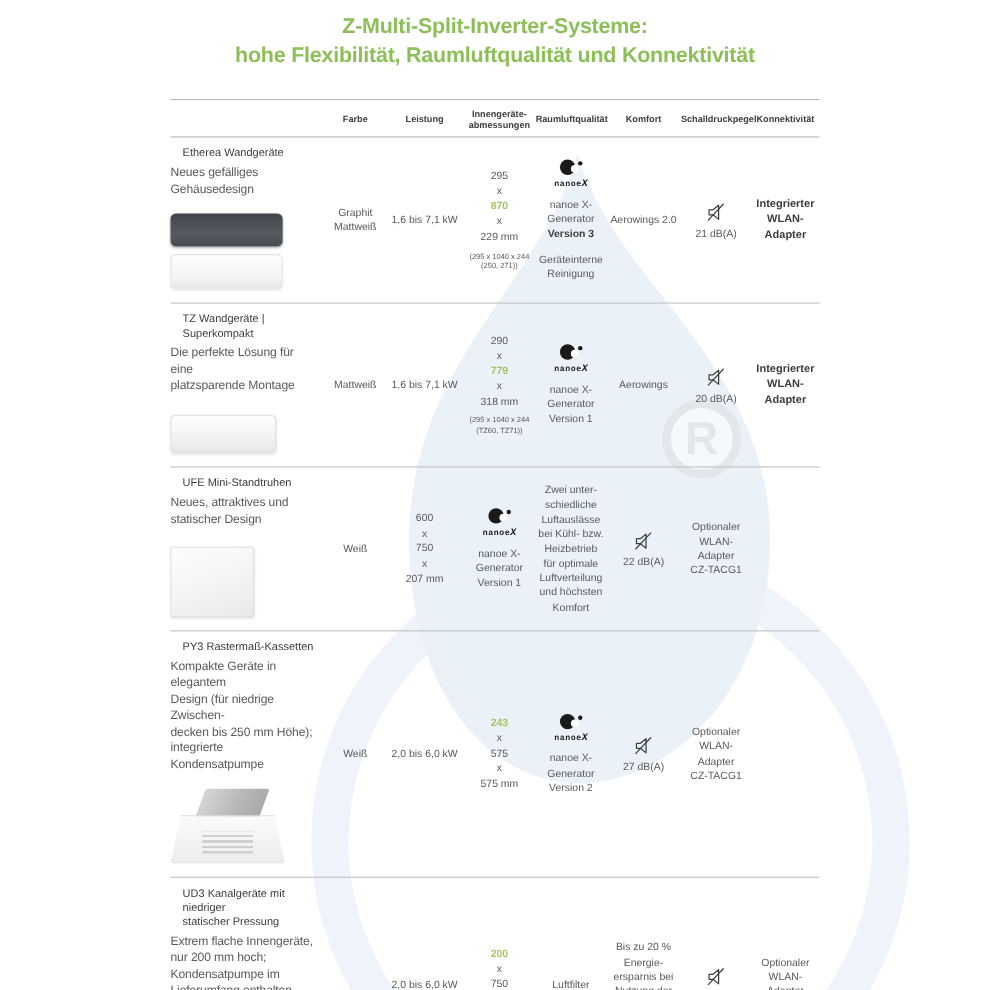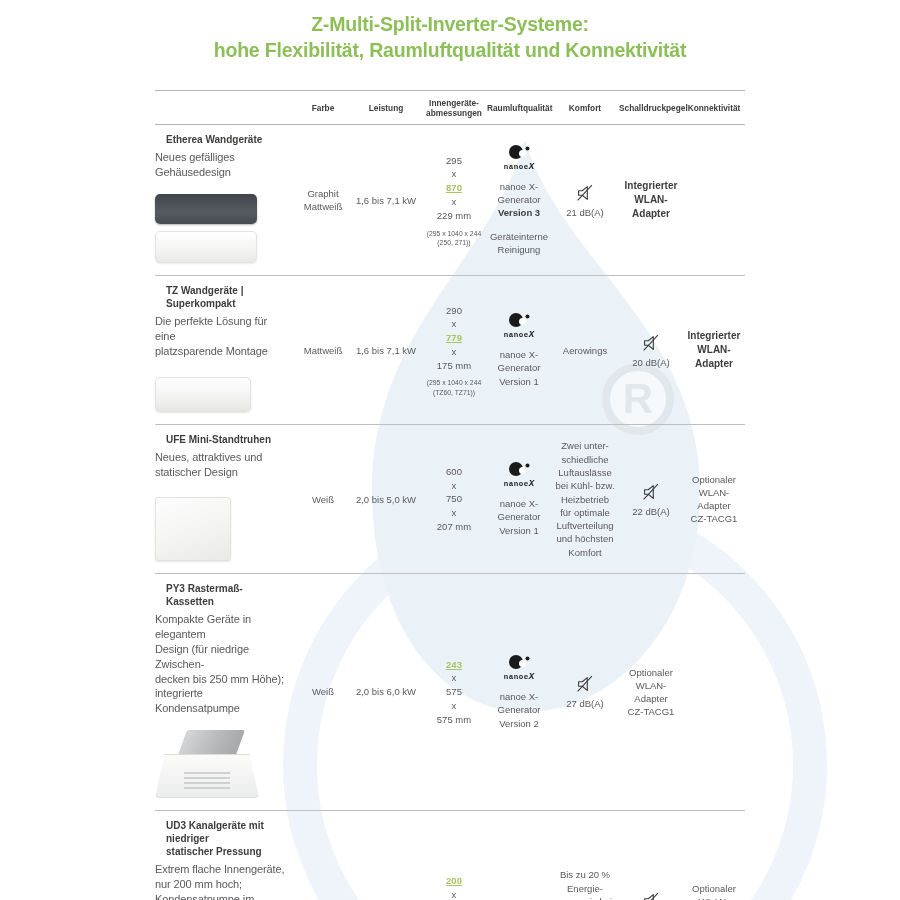--- a/index.html
+++ b/index.html
@@ -42,21 +42,21 @@
   .row:last-child{min-height:160px;}
   .cell{
     display:flex; flex-direction:column; justify-content:center; align-items:center;
     text-align:center; font-size:9.5px; line-height:1.4; white-space:pre-line;
     padding:4px 1px;
   }
   .c-product{
     align-items:flex-start; justify-content:flex-start; text-align:left;
     padding:8px 6px 10px 0;
   }
-  .pname{font-size:10px; font-weight:700; color:var(--heading); line-height:1.3; white-space:pre-line;padding-left:11px;}
+  .pname{font-size:10px; font-weight:400; color:var(--heading); line-height:1.3; white-space:pre-line;padding-left:11px;}
   .pdesc{font-size:11px; color:var(--text); line-height:1.35; margin-top:4px; white-space:pre-line; letter-spacing:-0.1px;}
   .pimg{margin-top:auto; margin-bottom:2px; padding-top:14px;}
   
   .img-etherea{width:102px;}
   .img-etherea::before{content:""; display:block; height:30px; border-radius:5px;
     background:linear-gradient(#40444b,#565b62 60%,#474b51); box-shadow:0 1px 2px rgba(0,0,0,.3);}
   .img-etherea::after{content:""; display:block; height:30px; margin-top:7px; border-radius:5px;
     background:linear-gradient(#ffffff,#f2f2f1 70%,#e8e8e7); border:1px solid #e3e3e2; box-shadow:0 1px 2px rgba(0,0,0,.08);}
   .img-tz{width:96px;}
   .img-tz::before{content:""; display:block; height:33px; border-radius:5px;
@@ -74,21 +74,21 @@
       linear-gradient(#fbfbfa,#ebedec);
     border:1px solid #dddddc;}
   .img-ud3{position:relative; width:110px; height:58px;}
   .img-ud3::before{content:""; position:absolute; left:5px; top:9px; width:95px; height:37px;
     background:linear-gradient(175deg,#b4b9bc,#8d9296 55%,#787d81); transform:rotate(-7deg) skewX(-14deg); border-radius:3px;}
   .img-ud3::after{content:""; position:absolute; left:16px; top:7px; width:58px; height:13px;
     background:repeating-linear-gradient(90deg,#565c62 0 2px,#8b9196 2px 5px);
     transform:rotate(-7deg) skewX(-30deg);}
   
   .dim-stack div{line-height:1.45;}
-  .dim-stack .green{color:var(--dimgreen,#A6C464); font-weight:700;text-decoration:underline;}
+  .dim-stack .green{color:var(--dimgreen,#A6C464); font-weight:700;}
   .dim-note{font-size:6.8px; line-height:1.35; margin-top:6px; white-space:pre-line;}
   
   .nanoe-logo{display:flex; flex-direction:column; align-items:center; margin-bottom:6px;}
   .nanoe-mark{position:relative; width:22px; height:16px;}
   .nanoe-mark::before{content:""; position:absolute; left:1px; top:1px; width:14px; height:14px;
     background:#1a1a1a; border-radius:50%;}
   .nanoe-mark::after{content:""; position:absolute; left:11px; top:6px; width:7px; height:7px;
     background:#fff; border-radius:50%; box-shadow:5px -5px 0 -1.5px #1a1a1a;}
   .nanoe-text{font-size:7.5px; font-weight:700; color:#1a1a1a; letter-spacing:.5px; margin-top:1px;font-family:Liberation Mono, monospace;}
   .nanoe-text .x{font-style:italic; font-size:9px; letter-spacing:0;}
@@ -144,20 +144,21 @@
       <div class="nanoe-logo">
         <div class="nanoe-mark"></div>
         <div class="nanoe-text">nanoe<span class="x">X</span></div>
       </div>
       <div class="raum-name">nanoe X-
 Generator</div>
       <div class="raum-version bold">Version 3</div>
       <div class="raum-extra">Geräteinterne
 Reinigung</div>
     </div>
+    <div class="cell c-komfort">Aerowings 2.0</div>
     <div class="cell c-schall">
       <svg class="spk" width="22" height="22" viewBox="0 0 24 24">
         <path d="M5 9.5 H9 L14.5 5 V19 L9 14.5 H5 Z" fill="none" stroke="#3C3C3B" stroke-width="1.2" stroke-linejoin="round"></path>
         <line x1="4" y1="20" x2="19.5" y2="3.5" stroke="#3C3C3B" stroke-width="1.2"></line>
       </svg>
       <div>21 dB(A)</div>
     </div>
     <div class="cell c-konnekt bold">Integrierter
 WLAN-
 Adapter</div>
@@ -166,21 +167,21 @@
     <div class="cell c-product">
       <div class="pname">TZ Wandgeräte |
 Superkompakt</div>
       <div class="pdesc">Die perfekte Lösung für eine
 platzsparende Montage</div>
       <div class="pimg"><div class="img-inner img-tz"></div></div>
     </div>
     <div class="cell c-farbe">Mattweiß</div>
     <div class="cell c-leistung">1,6 bis 7,1 kW</div>
     <div class="cell c-dims">
-      <div class="dim-stack"><div>290</div><div>x</div><div class="green">779</div><div>x</div><div>175 mm</div></div>
+      <div class="dim-stack"><div>290</div><div>x</div><div class="green">779</div><div>x</div><div>318 mm</div></div>
       <div class="dim-note">(295 x 1040 x 244
 (TZ60, TZ71))</div>
     </div>
     <div class="cell c-raum">
       <div class="nanoe-logo">
         <div class="nanoe-mark"></div>
         <div class="nanoe-text">nanoe<span class="x">X</span></div>
       </div>
       <div class="raum-name">nanoe X-
 Generator</div>
@@ -200,21 +201,20 @@
 Adapter</div>
   </div>
         <div class="grid-row row">
     <div class="cell c-product">
       <div class="pname">UFE Mini-Standtruhen</div>
       <div class="pdesc">Neues, attraktives und
 statischer Design</div>
       <div class="pimg"><div class="img-inner img-ufe"></div></div>
     </div>
     <div class="cell c-farbe">Weiß</div>
-    <div class="cell c-leistung">2,0 bis 5,0 kW</div>
     <div class="cell c-dims">
       <div class="dim-stack"><div>600</div><div>x</div><div>750</div><div>x</div><div>207 mm</div></div>
       
     </div>
     <div class="cell c-raum">
       <div class="nanoe-logo">
         <div class="nanoe-mark"></div>
         <div class="nanoe-text">nanoe<span class="x">X</span></div>
       </div>
       <div class="raum-name">nanoe X-

